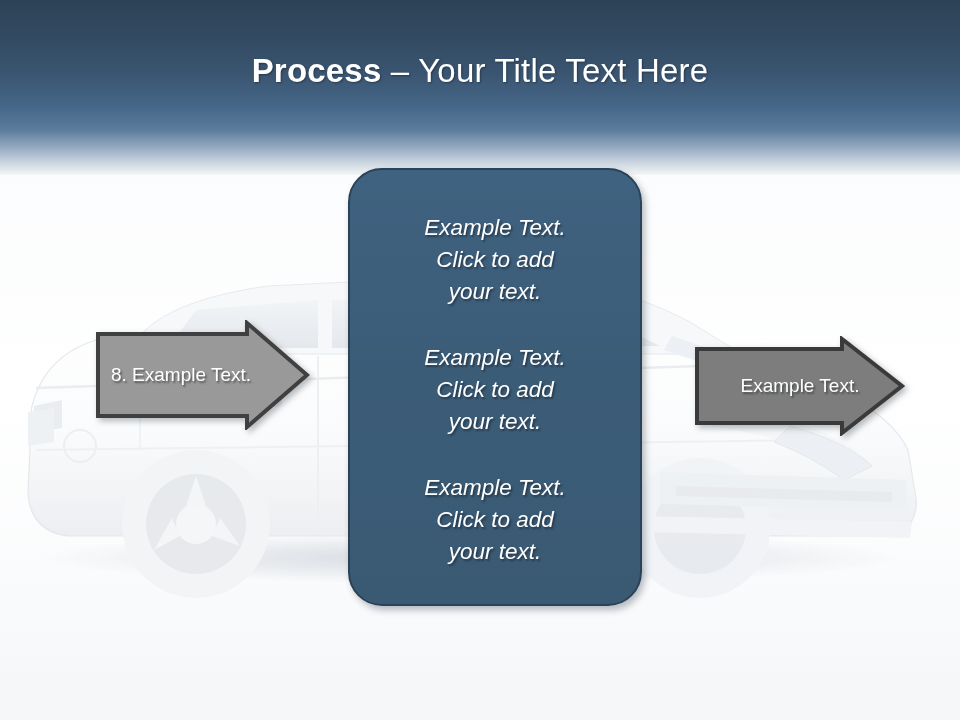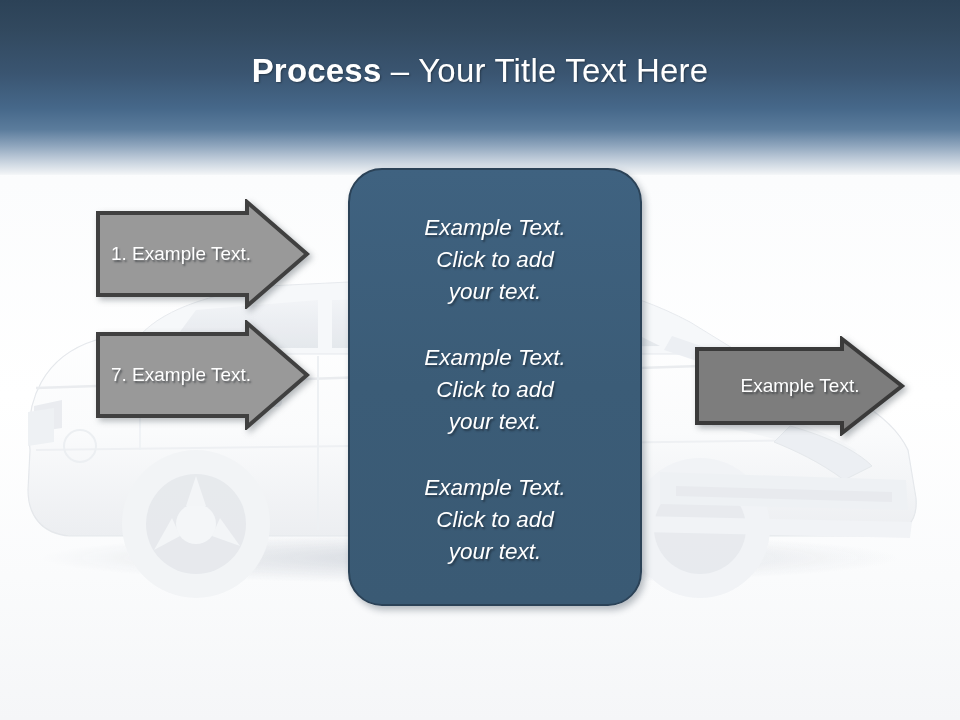--- a/index.html
+++ b/index.html
@@ -211,32 +211,26 @@
       <path d="M 28 262 L 54 258 L 54 292 L 28 296 Z" fill="#eef1f4"></path>
     </svg>
   </div>
 
   <div class="header-band-fix"></div>
 
   <div class="title">
     <span class="bold">Process</span><span class="rest"> – Your Title Text Here</span>
   </div>
 
-  <div class="arrow arrow-left" style="left:95px; top:199px;">
-    <svg width="215" height="110" viewBox="0 0 215 110" xmlns="http://www.w3.org/2000/svg">
-      <polygon points="3,14 152,14 152,3 212,55 152,107 152,96 3,96" fill="#999999" stroke="#404040" stroke-width="4" stroke-linejoin="miter"></polygon>
-    </svg>
-    <div class="arrow-label">1.  Example Text.</div>
-  </div>
 
   <div class="arrow arrow-left" style="left:95px; top:320px;">
     <svg width="215" height="110" viewBox="0 0 215 110" xmlns="http://www.w3.org/2000/svg">
       <polygon points="3,14 152,14 152,3 212,55 152,107 152,96 3,96" fill="#999999" stroke="#404040" stroke-width="4" stroke-linejoin="miter"></polygon>
     </svg>
-    <div class="arrow-label">7. Example Text.</div>
+    <div class="arrow-label">8. Example Text.</div>
   </div>
 
 
   <div class="panel">
     <div class="panel-text">
       <div>Example Text.</div>
       <div>Click  to add</div>
       <div>your text.</div>
     </div>
     <div class="panel-text">

